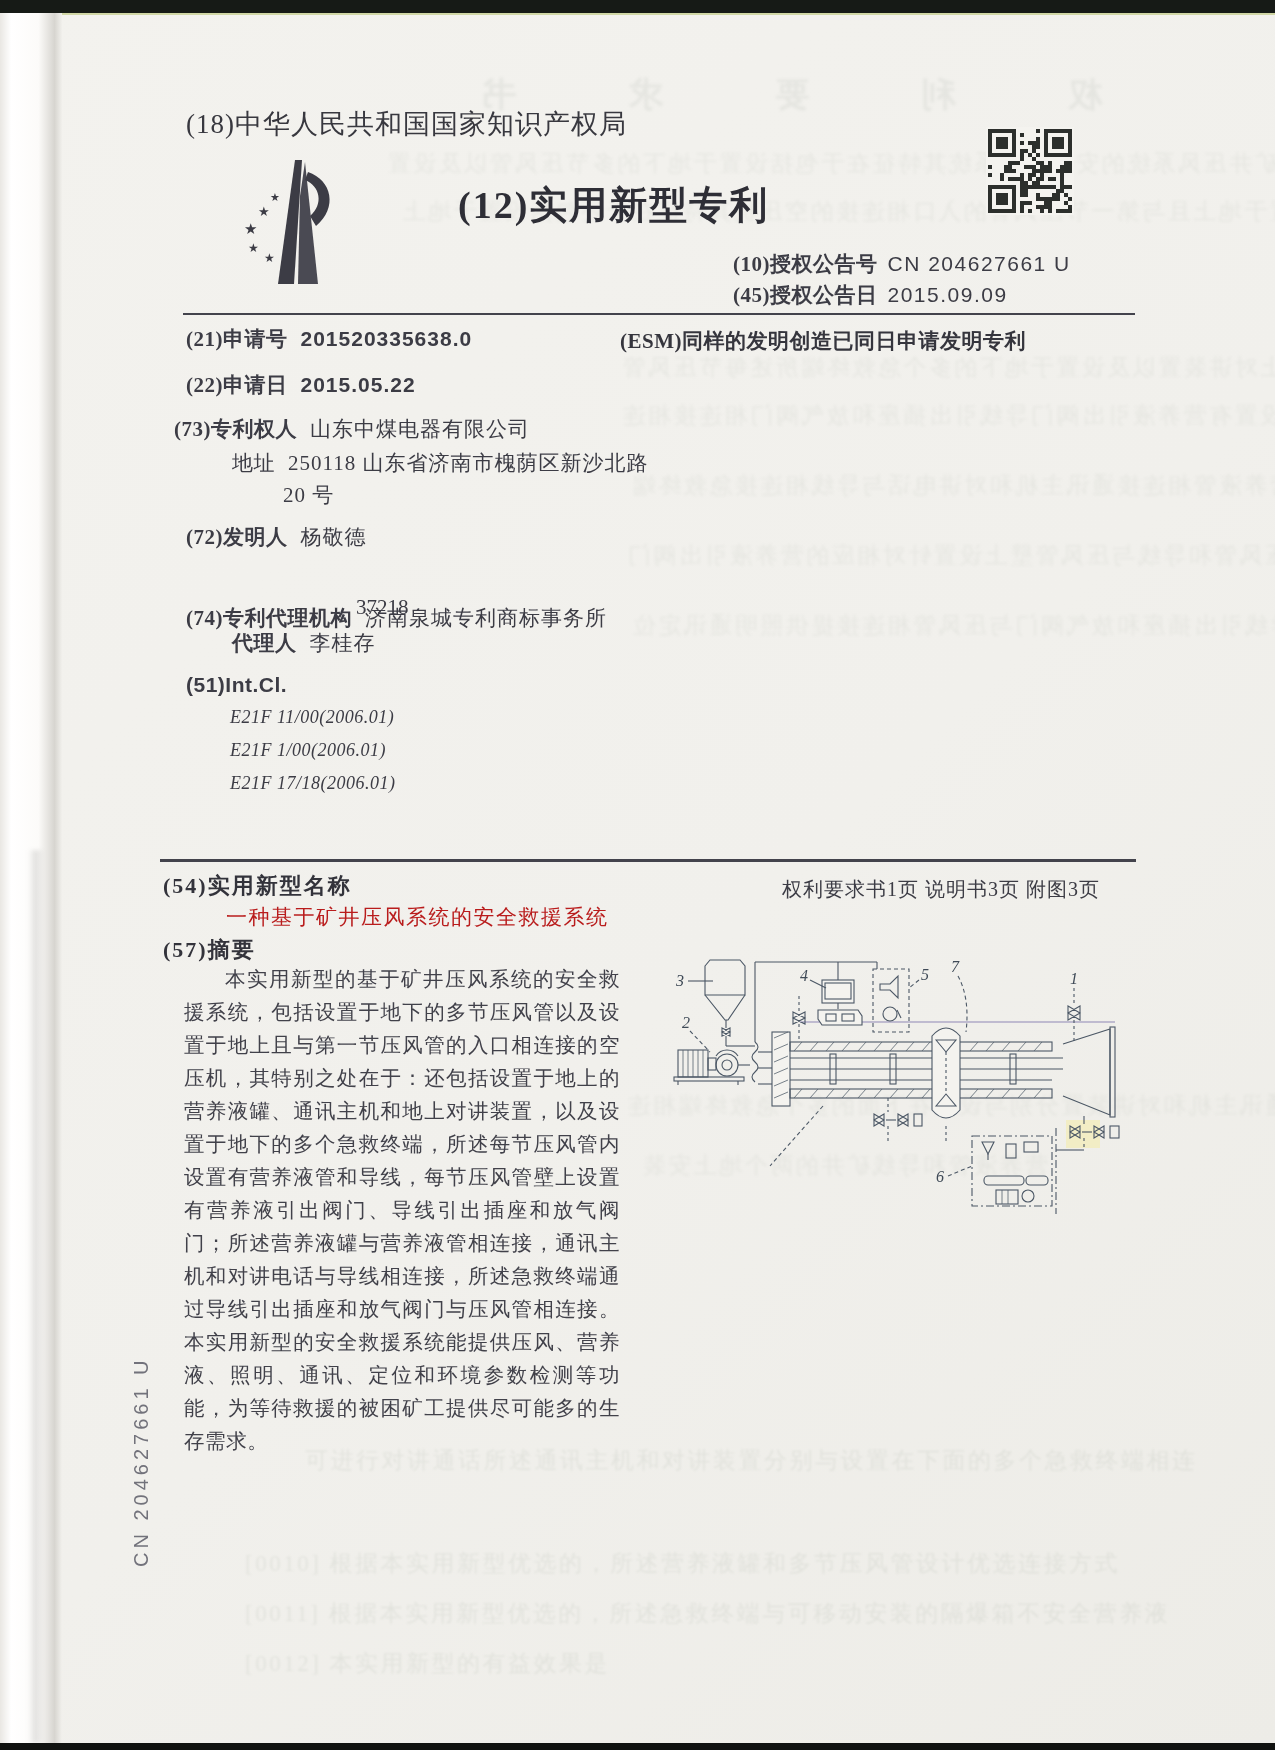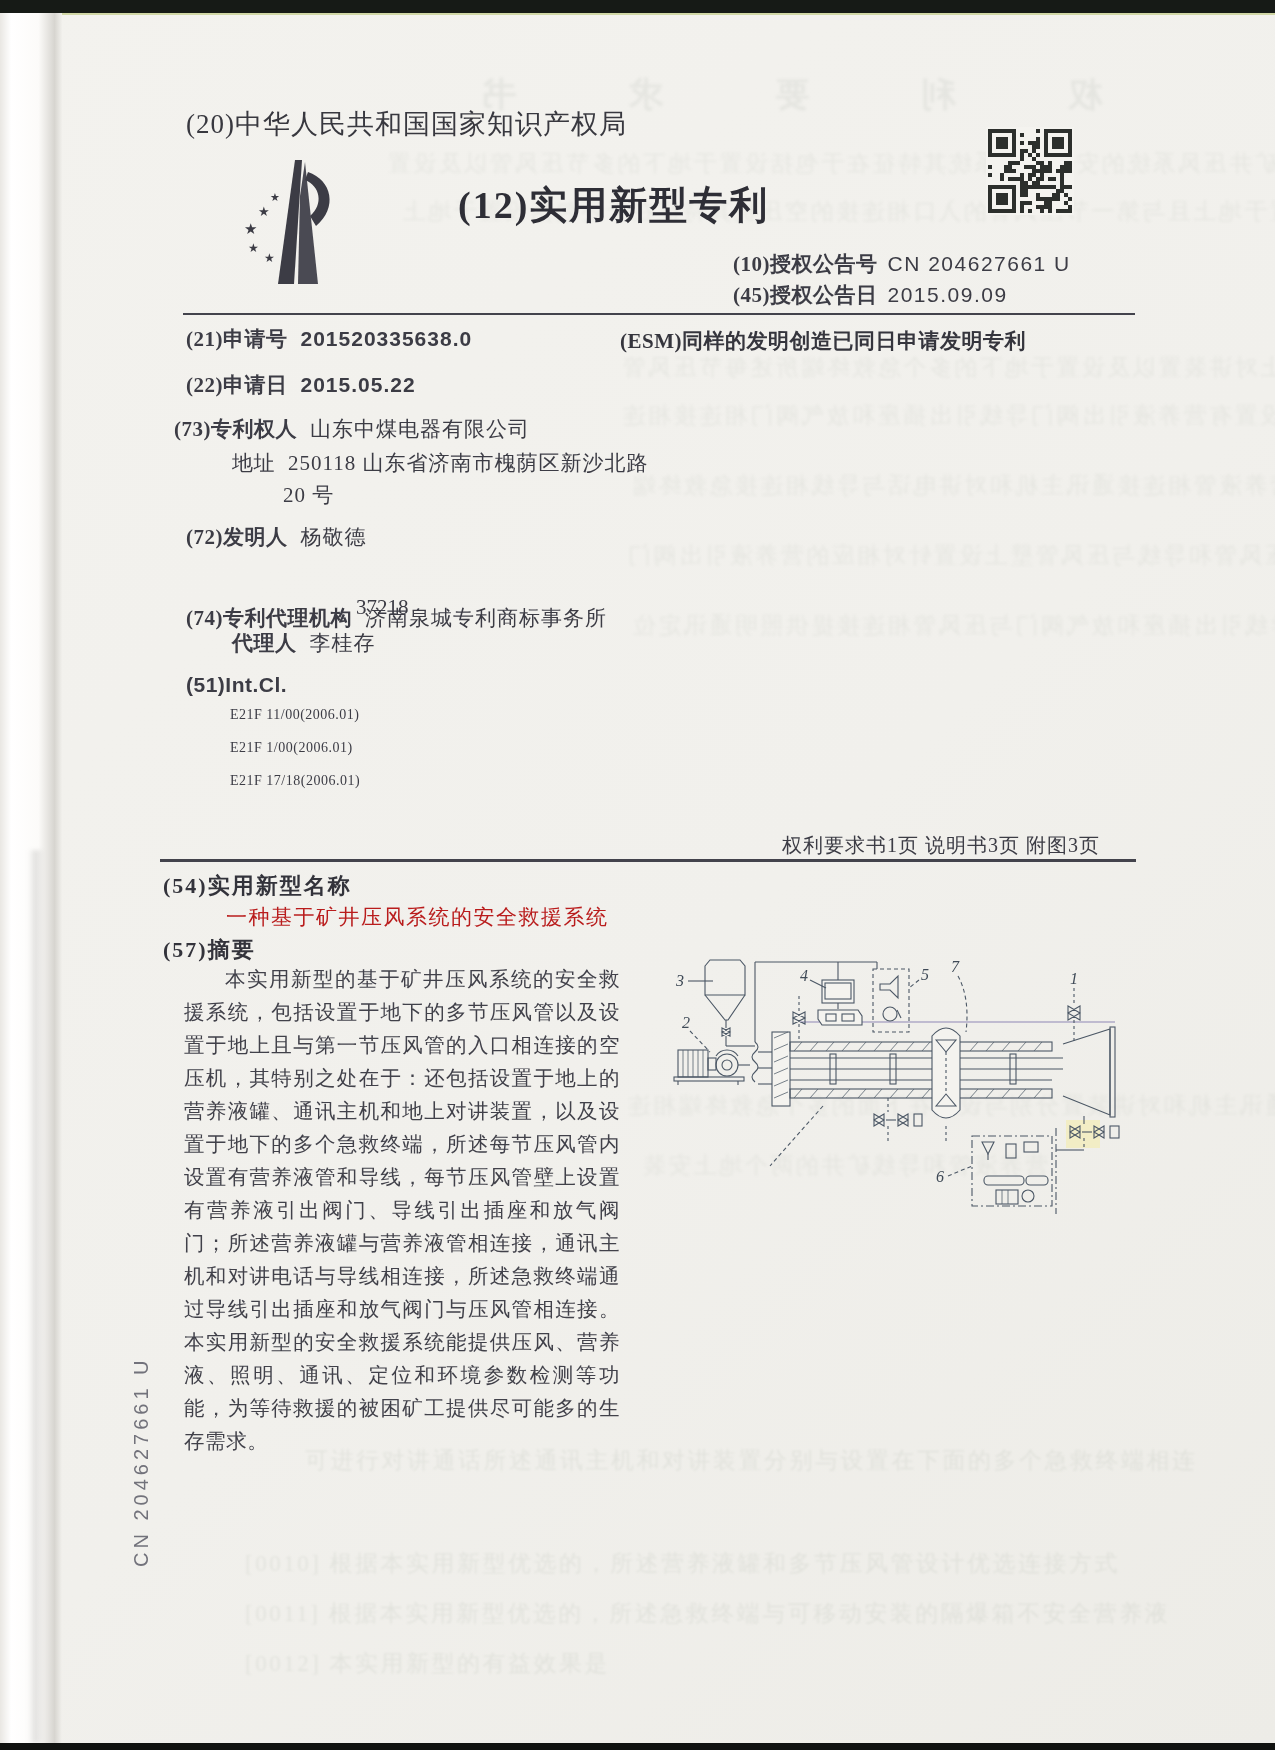--- a/index.html
+++ b/index.html
@@ -27,24 +27,24 @@
   .office{font-size:27px;letter-spacing:1px;color:#38383f;}
   .doctype{font-size:38px;font-weight:600;letter-spacing:2px;color:#2e2e36;}
   .publine{font-size:21px;color:#3c3c45;}
   .publine .lab{font-weight:700;letter-spacing:.5px;}
   .publine .val{font-family:"Liberation Sans","DejaVu Sans",sans-serif;margin-left:10px;letter-spacing:1.5px;}
   .rule{position:absolute;background:#43434c;height:2px;}
   .fld{font-size:21px;color:#3c3c45;}
   .fld .lab{font-weight:700;letter-spacing:.5px;}
   .fld .val{margin-left:13px;letter-spacing:1px;}
   .fld .num{font-family:"Liberation Sans","DejaVu Sans",sans-serif;letter-spacing:1px;font-weight:bold;}
-  .itcl{font-size:14px;color:#3c3c45;letter-spacing:.5px;
+  .itcl{font-size:18px;font-style:italic;color:#3c3c45;letter-spacing:.5px;
     font-family:"Liberation Serif","DejaVu Serif",serif;}
   .esm{font-size:21px;font-weight:700;color:#35353d;letter-spacing:.5px;}
-  .pages{font-size:20px;color:#3c3c45;letter-spacing:1px;}
+  .pages{font-size:20px;color:#3c3c45;letter-spacing:1px;margin-top:44px;}
   .sec-lab{font-size:22px;font-weight:700;color:#33333b;letter-spacing:2px;}
   .sec-title{font-size:21px;color:#b91c1c;letter-spacing:1.5px;}
   .abstract{position:absolute;left:184px;top:963px;width:436px;font-size:20.5px;line-height:33px;
     text-align:justify;text-indent:2em;color:#41414a;letter-spacing:.6px;white-space:normal;}
   .vert-id{position:absolute;left:130px;top:1222px;height:345px;
     writing-mode:vertical-rl;transform:rotate(180deg);
     font-family:"Liberation Sans","DejaVu Sans",sans-serif;
     font-size:20px;letter-spacing:4px;color:#65656f;opacity:.9;}
   svg text.figlab{font-size:16px;font-style:italic;fill:#3f4a57;
     font-family:"Liberation Serif","DejaVu Serif",serif;}
@@ -69,21 +69,21 @@
   <div class="bleed" style="left:625px;top:540px;">固定连接在压风管和导线与压风管壁上设置针对相应的营养液引出阀门</div>
   <div class="bleed" style="left:630px;top:610px;">上述急救终端通过导线引出插座和放气阀门与压风管相连接提供照明通讯定位</div>
   <div class="bleed" style="left:625px;top:1090px;">可进行对讲通话所述通讯主机和对讲装置分别与设置在下面的多个急救终端相连</div>
   <div class="bleed" style="left:640px;top:1150px;">营养液管和导线矿井的两个地上安装</div>
   <div class="bleed plain" style="left:305px;top:1445px;">可进行对讲通话所述通讯主机和对讲装置分别与设置在下面的多个急救终端相连</div>
   <div class="bleed plain" style="left:245px;top:1548px;">[0010]    根据本实用新型优选的，所述营养液罐和多节压风管设计优选连接方式</div>
   <div class="bleed plain" style="left:245px;top:1598px;">[0011]    根据本实用新型优选的，所述急救终端与可移动安装的隔爆箱不安全营养液</div>
   <div class="bleed plain" style="left:245px;top:1648px;">[0012]    本实用新型的有益效果是</div>
 </div>
 
-<div class="abs office" style="left:186px;top:106px;">(20)中华人民共和国国家知识产权局</div>
+<div class="abs office" style="left:186px;top:106px;">(18)中华人民共和国国家知识产权局</div>
 
 <svg class="abs" style="left:220px;top:156px;" width="130" height="140" viewBox="0 0 130 140">
   <g fill="#3c3c45">
     <path d="M75 4 L82 4 L74 128 L58 128 Z"></path>
     <path d="M85 6 L98 128 L78 128 L80 40 Z" opacity=".92"></path>
     <path d="M88 16 C112 24 118 52 96 70 L90 60 C104 48 100 30 85 24 Z"></path>
     <text x="24" y="78" font-size="15" font-family="'DejaVu Sans',sans-serif">★</text>
     <text x="38" y="60" font-size="13" font-family="'DejaVu Sans',sans-serif">★</text>
     <text x="50" y="45" font-size="11" font-family="'DejaVu Sans',sans-serif">★</text>
     <text x="28" y="96" font-size="12" font-family="'DejaVu Sans',sans-serif">★</text>

